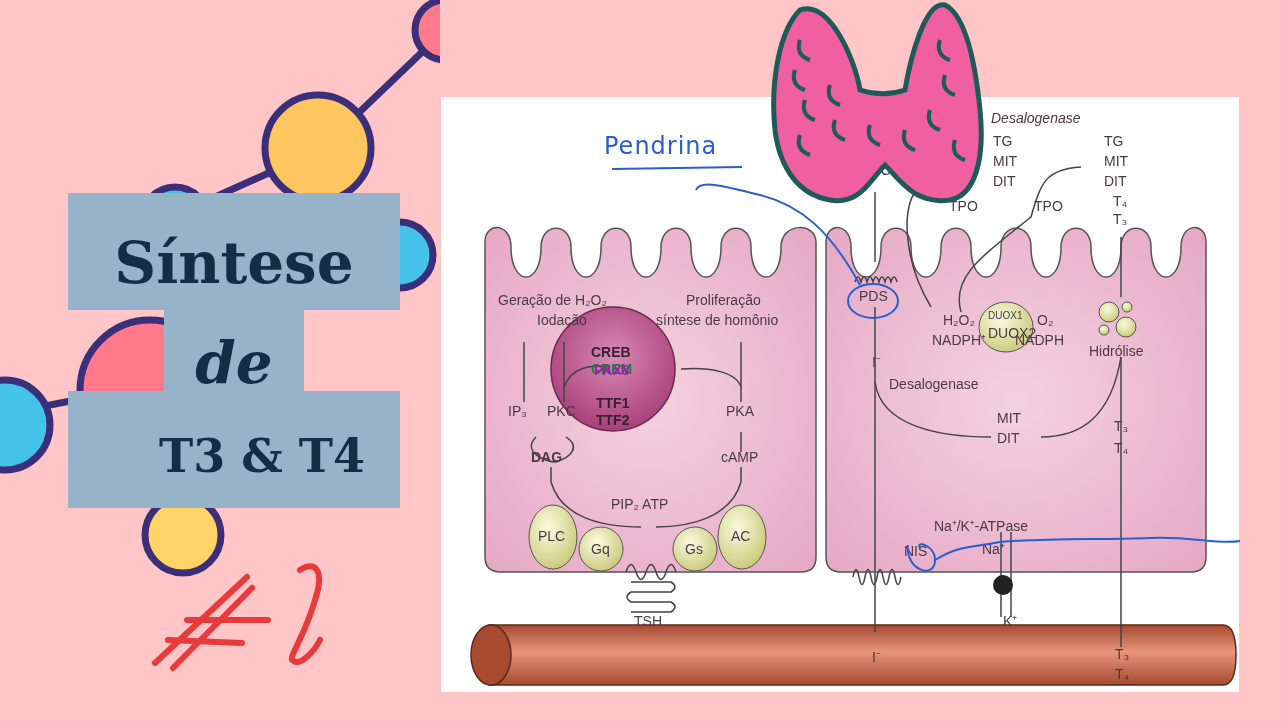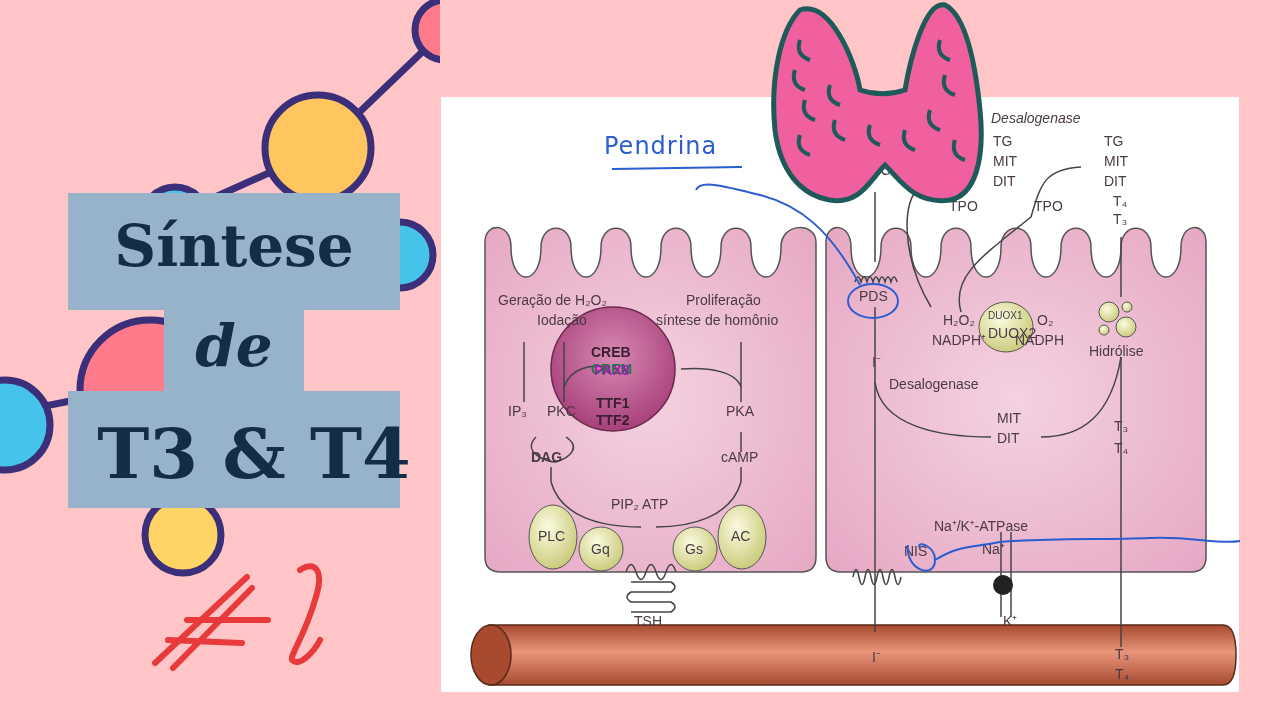--- a/index.html
+++ b/index.html
@@ -1,19 +1,19 @@
 <!DOCTYPE html>
 <html><head>
 <meta charset="utf-8">
 <style>
   html, body { margin:0; padding:0; }
   body { width:1280px; height:720px; background:#ffc5c7; position:relative; overflow:hidden; font-family:"Liberation Sans", sans-serif; }
   .abs { position:absolute; }
   .title-box { position:absolute; background:#97b3c9; }
-  .title-text { position:absolute; font-family:"DejaVu Serif", serif; font-weight:bold; color:#142c45; text-align:center; white-space:nowrap; }
+  .title-text { position:absolute; font-family:"DejaVu Serif", serif; font-weight:bold; color:#142c45; text-align:center; white-space:nowrap;margin-top:17px; }
   .panel { position:absolute; left:441px; top:97px; width:798px; height:595px; background:#ffffff; }
   .lbl { position:absolute; color:#4a3a44; font-family:"Liberation Sans", sans-serif; font-size:14px; white-space:nowrap; line-height:1; }
   .lbl-b { font-weight:bold; }
   .lbl-i { font-style:italic; }
   .hand { position:absolute; color:#2a5dd0; font-family:"DejaVu Sans", sans-serif; }
 </style>
 </head>
 <body>
 
 <svg class="abs" style="left:0;top:0" width="440" height="720">
@@ -30,21 +30,21 @@
   <circle cx="150" cy="390" r="70" fill="#ff7b8c" stroke="#3b2f7a" stroke-width="7"></circle>
   <circle cx="5" cy="425" r="45" fill="#45c3ea" stroke="#3b2f7a" stroke-width="7"></circle>
   <circle cx="183" cy="535" r="38" fill="#ffd466" stroke="#3b2f7a" stroke-width="7"></circle>
 </svg>
 
 <div class="title-box" style="left:68px;top:193px;width:332px;height:117px;"></div>
 <div class="title-box" style="left:164px;top:308px;width:140px;height:85px;"></div>
 <div class="title-box" style="left:68px;top:391px;width:332px;height:117px;"></div>
 <div class="title-text" style="left:68px;top:212px;width:332px;font-size:58px;">Síntese</div>
 <div class="title-text" style="left:164px;top:312px;width:140px;font-size:58px;font-style:italic;">de</div>
-<div class="title-text" style="left:60px;top:412px;width:388px;font-size:70px;">T3 &amp; T4</div>
+<div class="title-text" style="left:68px;top:412px;width:388px;font-size:46px;">T3 &amp; T4</div>
 
 <svg class="abs" style="left:140px;top:540px" width="200" height="140">
   <g stroke="#e83a3a" stroke-width="6" stroke-linecap="round" fill="none">
     <line x1="107" y1="37" x2="15" y2="123"></line>
     <line x1="112" y1="48" x2="33" y2="128"></line>
     <line x1="28" y1="100" x2="102" y2="103"></line>
     <line x1="47" y1="80" x2="128" y2="80"></line>
     <path d="M160 30 C175 20,185 30,175 60 C165 95,150 115,152 120 C160 128,175 110,180 100"></path>
   </g>
 </svg>

